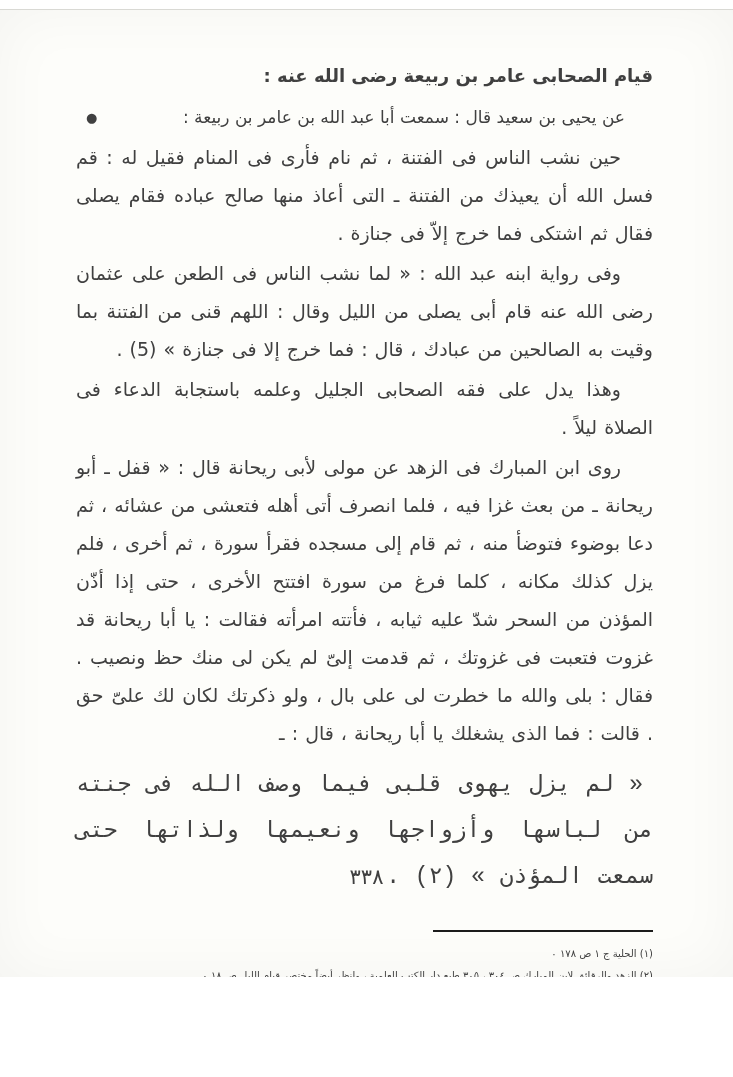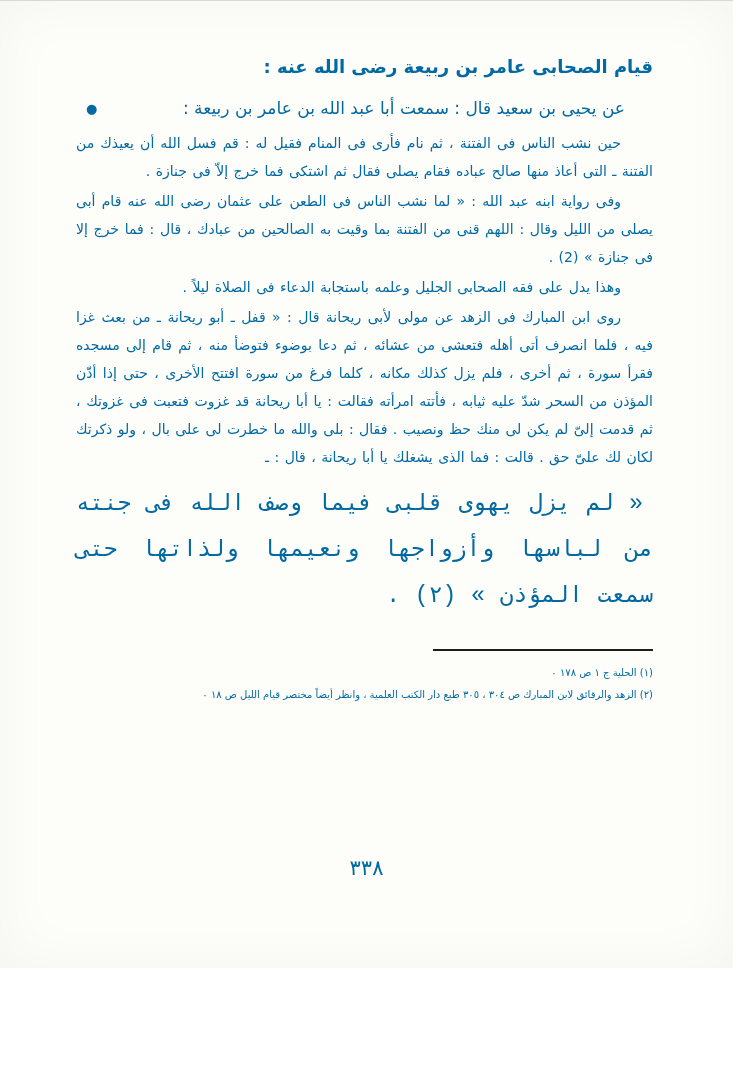--- a/index.html
+++ b/index.html
@@ -6,43 +6,43 @@
 
   html, body {
     background: #ffffff;
     font-family: "DejaVu Sans", sans-serif;
   }
 
   .scan-page {
     position: relative;
     width: 733px;
     height: 968px;
-    margin: 0 auto;
+    margin: 9px auto;
     background: #fdfdfa;
-    color: #0369a1;
+    color: #404040;
     direction: rtl;
     padding: 48px 80px 0 76px;
     overflow: hidden;
     box-shadow: inset 0 0 60px rgba(0,0,0,0.04);
     border-top: 1px solid #d9d9d4;
   }
 
   .heading {
     font-size: 18px;
     font-weight: bold;
     line-height: 2;
     text-align: right;
     margin-bottom: 6px;
     letter-spacing: 0;
   }
 
   .heading-2 { margin-top: 14px; margin-bottom: 8px; }
 
   .body-para {
-    font-size: 14px;
+    font-size: 19px;
     line-height: 2.0;
     text-align: justify;
     text-indent: 32px;
     margin-bottom: 2px;
     word-spacing: 1px;
   }
 
   .isnad-line {
     position: relative;
     font-size: 17px;
@@ -112,21 +112,21 @@
 <div class="scan-page">
 
   <h2 class="heading">قيام الصحابى عامر بن ربيعة رضى الله عنه :</h2>
 
   <p class="isnad-line">
     <span class="bullet-mark">●</span><span>عن يحيى بن سعيد قال : سمعت أبا عبد الله بن عامر بن ربيعة :</span>
   </p>
 
   <p class="body-para">حين نشب الناس فى الفتنة ، ثم نام فأرى فى المنام فقيل له : قم فسل الله أن يعيذك من الفتنة ـ التى أعاذ منها صالح عباده فقام يصلى فقال ثم اشتكى فما خرج إلاّ فى جنازة .</p>
 
-  <p class="body-para">وفى رواية ابنه عبد الله : « لما نشب الناس فى الطعن على عثمان رضى الله عنه قام أبى يصلى من الليل وقال : اللهم قنى من الفتنة بما وقيت به الصالحين من عبادك ، قال : فما خرج إلا فى جنازة » (2) .</p>
+  <p class="body-para">وفى رواية ابنه عبد الله : « لما نشب الناس فى الطعن على عثمان رضى الله عنه قام أبى يصلى من الليل وقال : اللهم قنى من الفتنة بما وقيت به الصالحين من عبادك ، قال : فما خرج إلا فى جنازة » (5) .</p>
 
   <p class="body-para">وهذا يدل على فقه الصحابى الجليل وعلمه باستجابة الدعاء فى الصلاة ليلاً .</p>
 
 
   <p class="body-para">روى ابن المبارك فى الزهد عن مولى لأبى ريحانة قال : « قفل ـ أبو ريحانة ـ من بعث غزا فيه ، فلما انصرف أتى أهله فتعشى من عشائه ، ثم دعا بوضوء فتوضأ منه ، ثم قام إلى مسجده فقرأ سورة ، ثم أخرى ، فلم يزل كذلك مكانه ، كلما فرغ من سورة افتتح الأخرى ، حتى إذا أذّن المؤذن من السحر شدّ عليه ثيابه ، فأتته امرأته فقالت : يا أبا ريحانة قد غزوت فتعبت فى غزوتك ، ثم قدمت إلىّ لم يكن لى منك حظ ونصيب . فقال : بلى والله ما خطرت لى على بال ، ولو ذكرتك لكان لك علىّ حق . قالت : فما الذى يشغلك يا أبا ريحانة ، قال : ـ</p>
 
   <p class="quote-para">« لم يزل يهوى قلبى فيما وصف الله فى جنته من لباسها وأزواجها ونعيمها ولذاتها حتى سمعت المؤذن » (٢) .</p>
 
   <hr class="footnote-separator">
 

